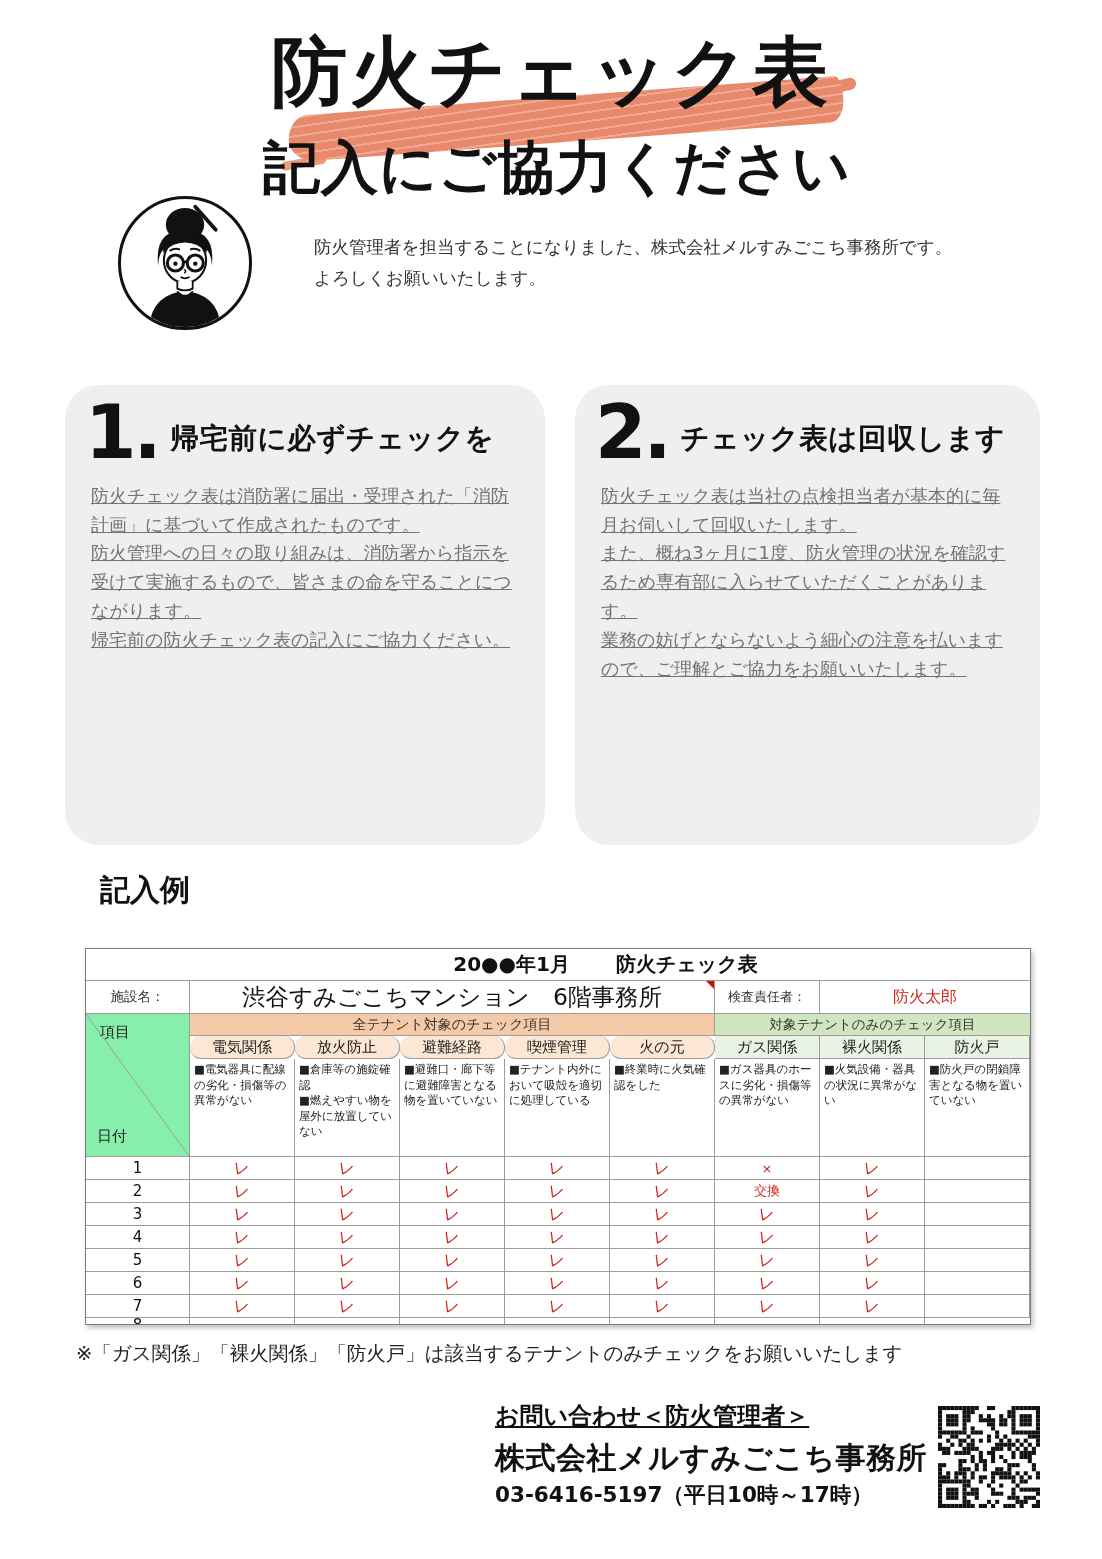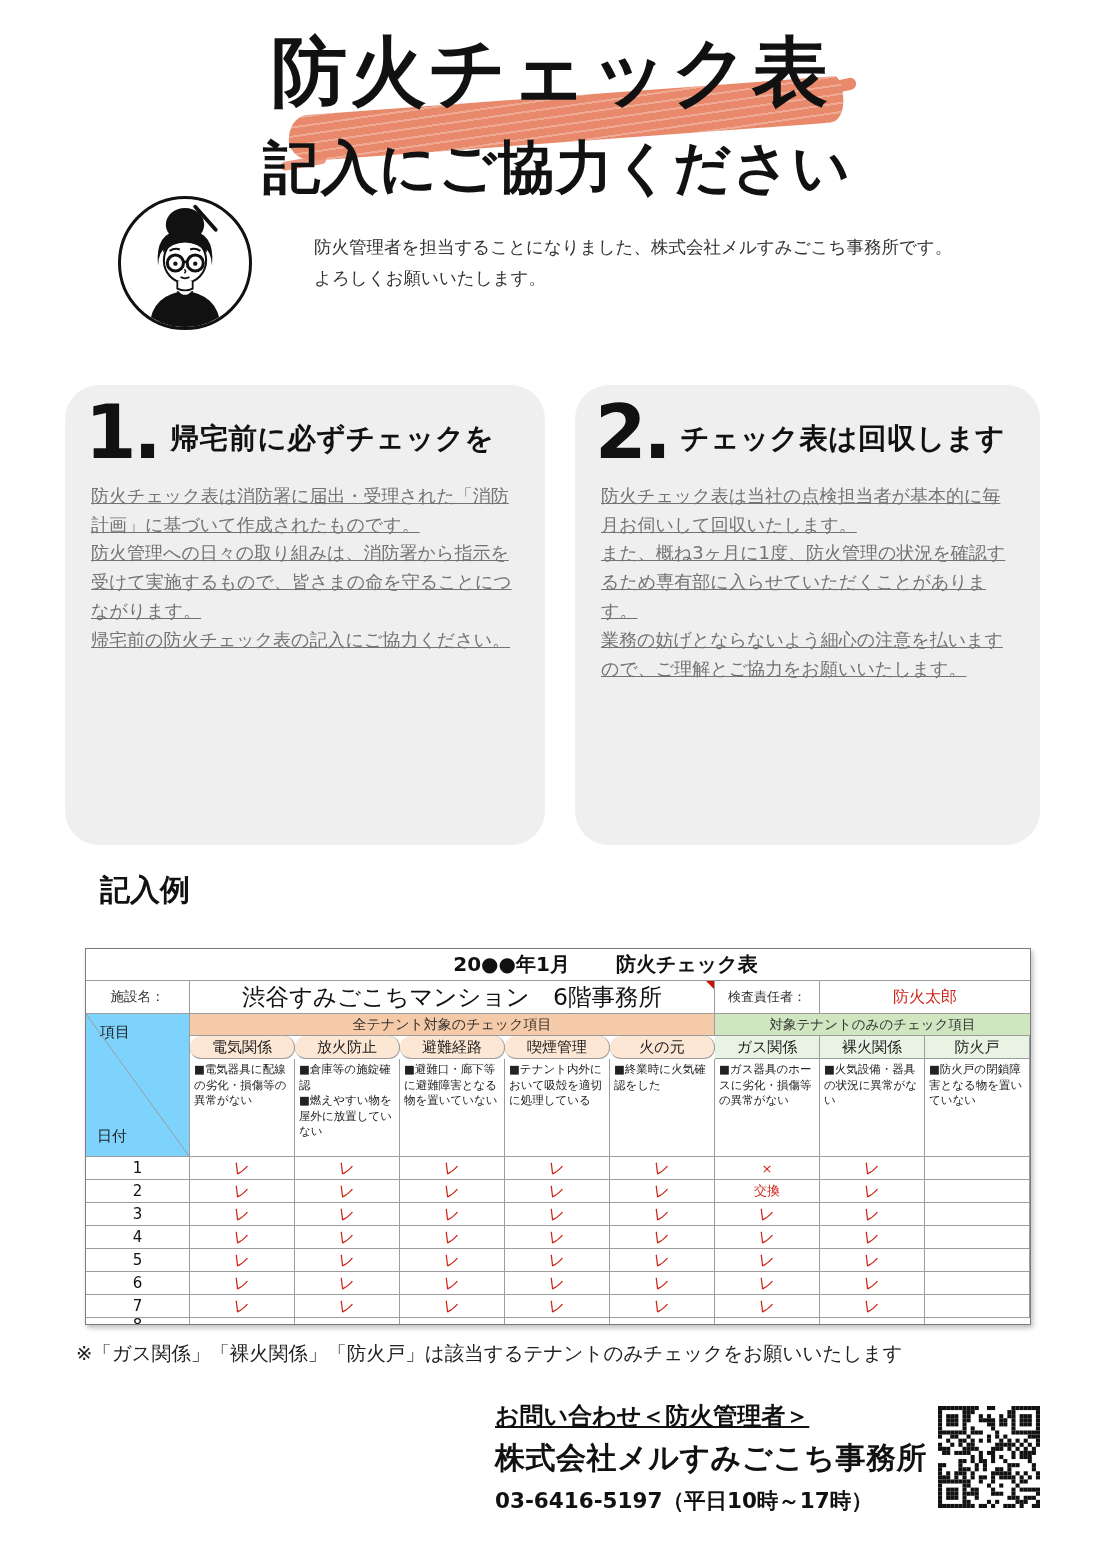--- a/index.html
+++ b/index.html
@@ -49,21 +49,21 @@
       display:flex;align-items:center;justify-content:center;font-size:14px;overflow:hidden;}
   .tc:last-child{border-right:none;}
   .t-title{grid-column:1/-1;grid-row:1;border-right:none;justify-content:center;gap:46px;
            font-weight:700;font-size:20px;padding-left:95px;}
   .t-fac-label{grid-column:1;grid-row:2;font-size:13.5px;color:#333;}
   .t-fac-value{grid-column:2/7;grid-row:2;font-size:23.5px;position:relative;}
   .t-fac-value::after{content:"";position:absolute;top:0;right:0;width:0;height:0;
            border-top:8px solid #cc1100;border-left:8px solid transparent;}
   .t-insp-label{grid-column:7;grid-row:2;font-size:13px;color:#333;}
   .t-insp-value{grid-column:8/10;grid-row:2;font-size:16px;color:var(--check-red,#d03428);border-right:none;}
-  .t-diag{grid-column:1;grid-row:3/6;position:relative;background:#7dd3fc;}
+  .t-diag{grid-column:1;grid-row:3/6;position:relative;background:#86efac;}
   .t-diag svg{position:absolute;inset:0;width:100%;height:100%;}
   .t-diag .lab-item{position:absolute;top:9px;left:14px;font-size:15px;color:#222;}
   .t-diag .lab-date{position:absolute;bottom:10px;left:11px;font-size:15px;color:#222;}
   .t-group1{grid-column:2/7;grid-row:3;background:var(--table-peach,#f5caa8);font-size:14px;color:#333;}
   .t-group2{grid-column:7/10;grid-row:3;background:var(--table-green,#cfe6c1);font-size:13.5px;color:#333;border-right:none;}
   .colname{font-size:15px;color:#222;}
   .colname.peach{background:var(--table-peach-light,#fce6d4);border-radius:11px;}
   .colname.green{background:var(--table-green-light,#e9f3e3);}
   .desc{font-size:11.5px;line-height:1.35;color:#222;align-items:flex-start;justify-content:flex-start;
         text-align:left;padding:3px 4px;white-space:pre-line;}
@@ -71,21 +71,21 @@
   .mark{color:var(--check-red,#d03428);}
   .mark.check{font-size:16px;transform:rotate(-7deg);font-weight:500;}
   .mark.word{font-size:13px;}
   .partial{align-items:flex-start;border-bottom:none;line-height:14px;}
 
   
   .footnote{position:absolute;left:76px;top:1340px;margin:0;font-size:19.5px;color:#222;}
   .contact{position:absolute;left:495px;top:1400px;}
   .contact .c1{font-size:24px;font-weight:700;margin:0;text-decoration:underline;}
   .contact .c2{font-size:30px;font-weight:900;margin:6px 0 0 0;letter-spacing:.5px;}
-  .contact .c3{font-size:21.5px;font-weight:700;margin:7px 0 0 0;}
+  .contact .c3{font-size:21.5px;font-weight:700;margin:1px 0 0 0;}
   .qr{position:absolute;left:938px;top:1406px;width:102px;height:102px;background:#fff;}
   .qr svg{width:100%;height:100%;}
 </style>
 </head>
 <body>
 
 <div class="page">
 
   <div class="title-wrap">
     <div class="brush">

